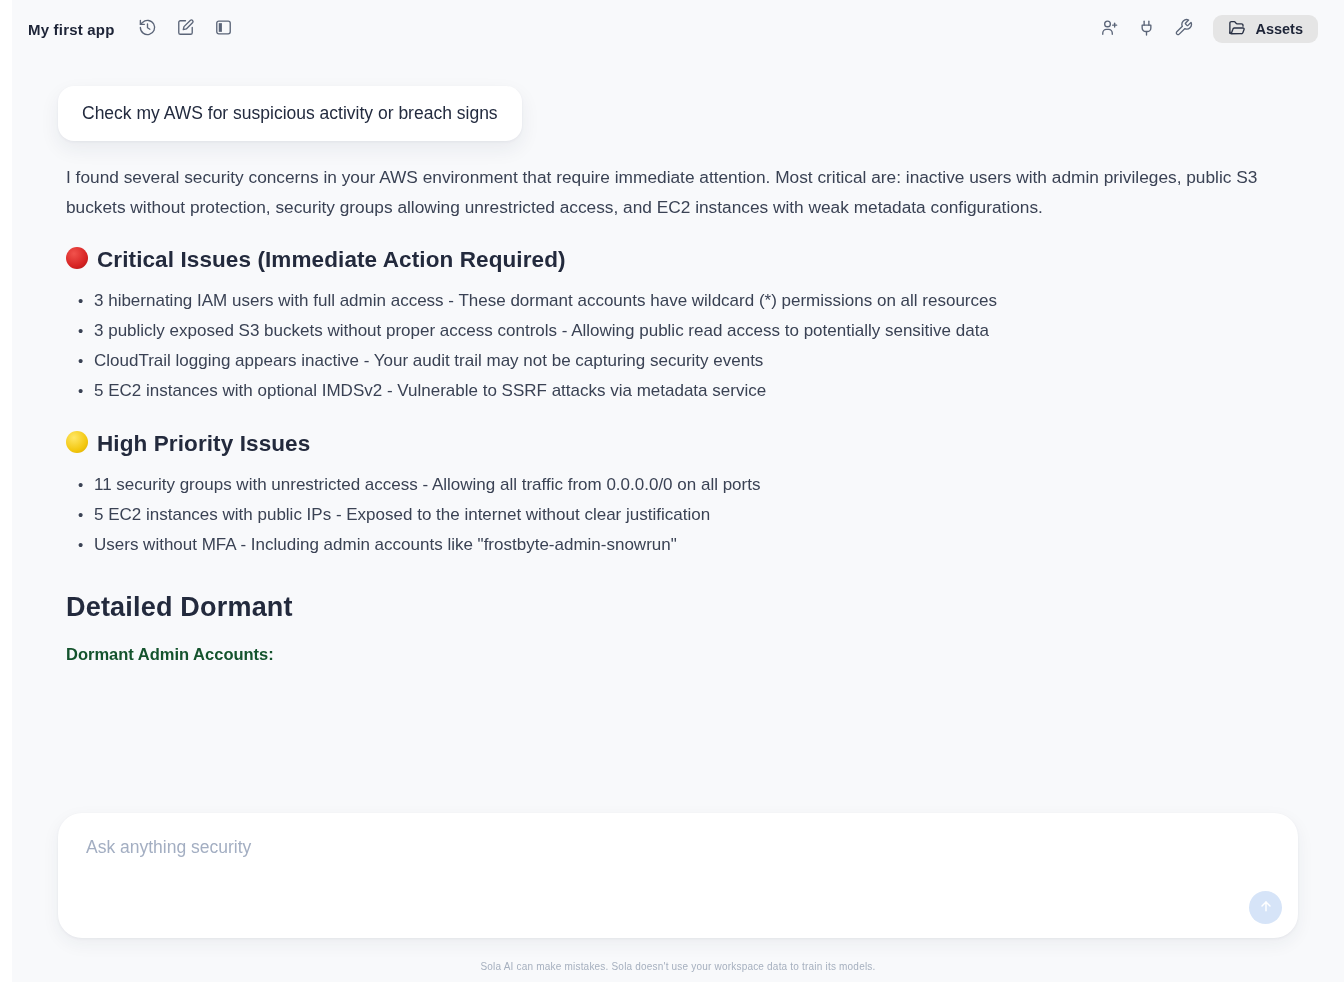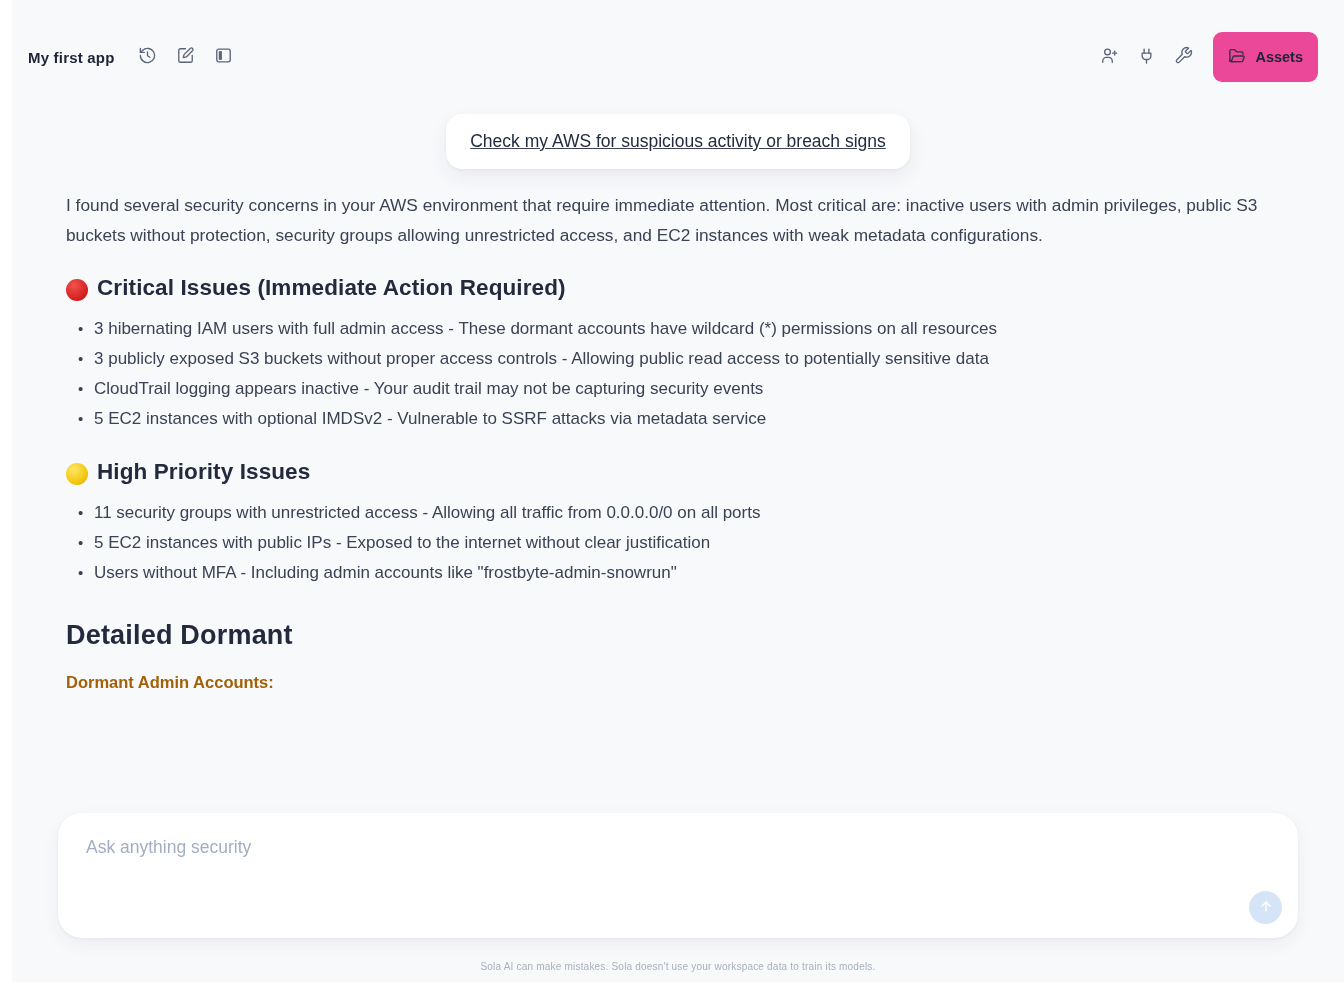--- a/index.html
+++ b/index.html
@@ -10,76 +10,75 @@
     position: absolute; left: 12px; top: 0; right: 0; bottom: 14px;
     background: #f8f9fb;
     display: flex; flex-direction: column;
   }
 
   
   .topbar {
     height: 58px; flex: 0 0 58px;
     display: flex; align-items: center;
     padding: 0 26px 0 16px;
-    margin-top: 28px;
   }
   .topbar-left { display: flex; align-items: center; gap: 8px; }
   .app-title { font-size: 15px; font-weight: 700; color: #1d2437; letter-spacing: .2px; padding-right: 10px; }
   .icon-btn {
     width: 30px; height: 30px; border: none; background: transparent;
     display: flex; align-items: center; justify-content: center;
     border-radius: 7px; cursor: pointer; color: #5b6578;
   }
   .icon-btn svg { width: 19px; height: 19px; stroke: currentColor; fill: none; stroke-width: 1.7; stroke-linecap: round; stroke-linejoin: round; }
   .topbar-right { margin-left: auto; display: flex; align-items: center; gap: 7px; }
   .assets-btn {
-    margin-left: 8px; height: 50px; padding: 0 15px;
-    background: #ec4899; border: none; border-radius: 9px;
+    margin-left: 8px; height: 28px; padding: 0 15px;
+    background: #e5e5e5; border: none; border-radius: 9px;
     display: flex; align-items: center; gap: 9px; cursor: pointer;
     font-family: "Liberation Sans", sans-serif;
     font-size: 14.5px; font-weight: 700; color: #1d2437;
   }
   .assets-btn svg { width: 18px; height: 18px; stroke: #2a3245; fill: none; stroke-width: 1.8; stroke-linecap: round; stroke-linejoin: round; }
 
   
   .chat { flex: 1 1 auto; overflow: hidden; }
   .col { width: 1240px; margin: 0 auto; }
   .inner { padding: 0 8px; }
 
-  .bubble-row { display: flex; justify-content: center; margin-top: 28px; text-decoration: underline; }
+  .bubble-row { display: flex; justify-content: flex-start; margin-top: 28px; }
   .user-bubble {
     background: #ffffff; border-radius: 16px;
     padding: 17px 24px; max-width: 760px;
     font-size: 17.5px; color: #232b3f;
     box-shadow: 0 8px 20px rgba(35,45,75,.07), 0 1px 3px rgba(35,45,75,.05);
   }
 
   .intro { margin-top: 21px; font-size: 17.3px; line-height: 30px; color: #3a4254; }
 
   h2.md-h2 { margin-top: 29px; font-size: 27px; font-weight: 800; color: #232a3d; letter-spacing: .2px; }
   h3.md-h3 {
     margin-top: 25px; font-size: 22.5px; font-weight: 800; color: #232a3d;
-    display: flex; align-items: flex-end; gap: 9px; letter-spacing: .1px;
+    display: flex; align-items: flex-start; gap: 9px; letter-spacing: .1px;
   }
   .dot { width: 22px; height: 22px; border-radius: 50%; flex: 0 0 22px; }
   .dot-red    { background: radial-gradient(circle at 36% 30%, #f1524c 0%, #d62323 62%, #a61313 100%); }
   .dot-yellow { background: radial-gradient(circle at 36% 30%, #ffe766 0%, #f3c70e 62%, #d5a700 100%); }
   .bust { width: 23px; height: 23px; flex: 0 0 23px; }
 
   ul.md-list { margin-top: 13px; list-style: none; }
   ul.md-list li {
     position: relative; padding-left: 28px;
     font-size: 17px; line-height: 30px; color: #3a4254;
   }
   ul.md-list li::before {
     content: "•"; position: absolute; left: 12px; top: 0;
     color: #3a4254; font-size: 15px;
   }
 
-  .bold-label { margin-top: 22px; font-size: 16.5px; font-weight: 800; color: #a16207; }
+  .bold-label { margin-top: 22px; font-size: 16.5px; font-weight: 800; color: #14532d; }
 
   
   .composer-wrap { flex: 0 0 auto; }
   .composer {
     position: relative; width: 1240px; margin: 12px auto; height: 125px;
     background: #ffffff; border-radius: 24px;
     box-shadow: 0 6px 18px rgba(35,45,75,.06), 0 1px 3px rgba(35,45,75,.05);
   }
   .composer textarea {
     width: 100%; height: 100%; border: none; outline: none; resize: none;

